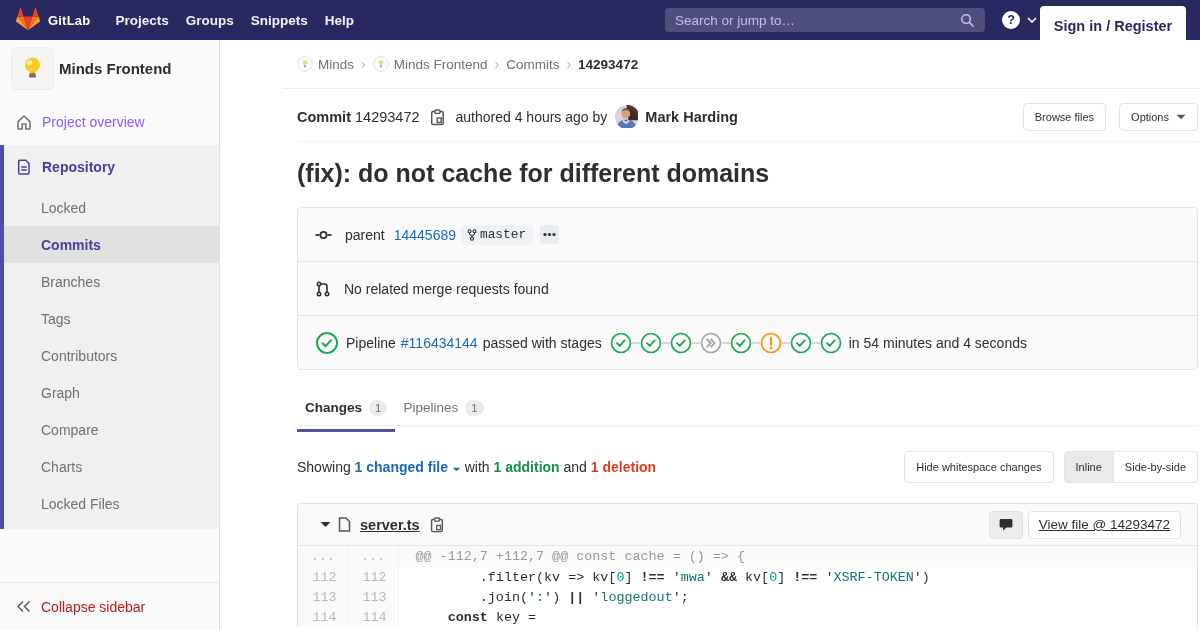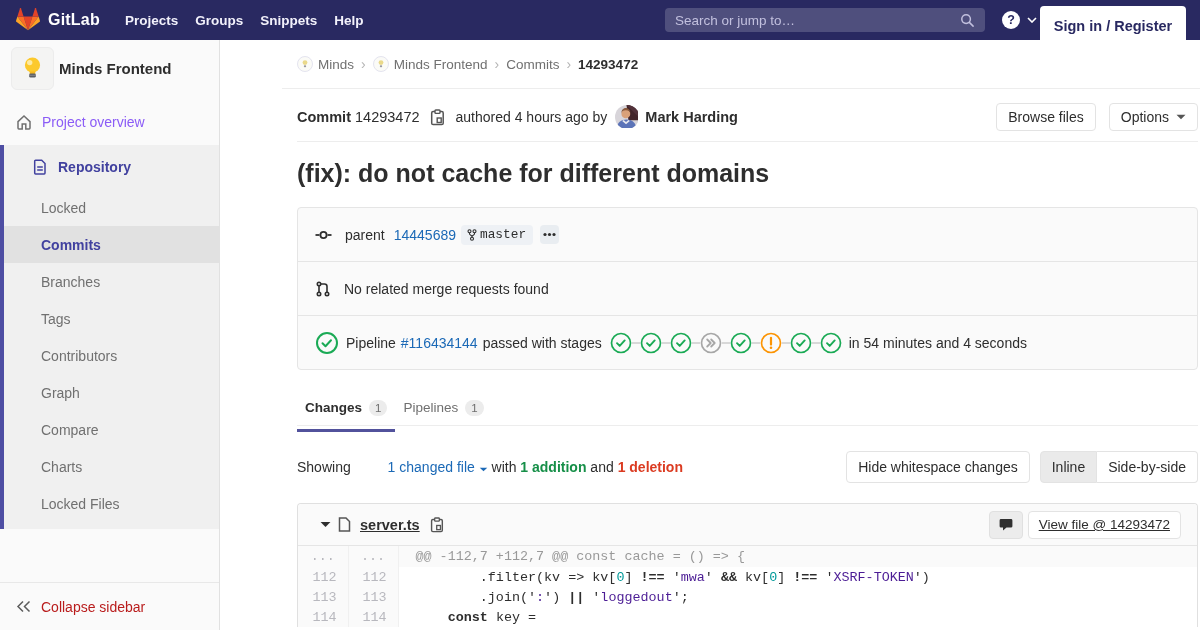--- a/index.html
+++ b/index.html
@@ -3,38 +3,38 @@
 <meta charset="utf-8">
 <style>
 * { margin:0; padding:0; box-sizing:border-box; }
 html,body { width:1200px; height:630px; overflow:hidden; }
 body { font-family:"Liberation Sans", sans-serif; font-size:14px; color:#2e2e2e; background:#fff; position:relative; }
 a { text-decoration:none; }
 
 
 .hdr { position:absolute; top:0; left:0; width:1200px; height:40px; background:#292961; display:flex; align-items:center; }
 .logo { display:flex; align-items:center; margin-left:16px; }
-.logo-txt { color:#fff; font-size:16px; font-weight:700; margin-left:8px; letter-spacing:.2px; }
+.logo-txt { color:#fff; font-size:13px; font-weight:700; margin-left:8px; letter-spacing:.2px; }
 .hnav { display:flex; align-items:center; margin-left:25px; }
 .hnav a { color:#f2f1fb; font-size:13.5px; font-weight:600; margin-right:17px; padding:0; }
 .srch { position:absolute; left:665px; top:8px; width:320px; height:24px; background:rgba(255,255,255,.18); border-radius:4px; display:flex; align-items:center; padding:0 10px; }
 .srch span { color:#c2c0de; font-size:13.5px; flex:1; }
 .qhelp { position:absolute; left:1000px; top:9px; display:flex; align-items:center; }
 .signin { position:absolute; left:1040px; top:6px; width:146px; height:40px; background:#fff; border-radius:4px; color:#292961; font-weight:700; font-size:14.5px; display:flex; align-items:center; justify-content:center; }
 
 
 .sbar { position:absolute; top:40px; left:0; width:220px; height:590px; background:#fafafa; border-right:1px solid #e1e1e1; }
 .ctx { display:flex; align-items:center; height:56px; padding-left:11px; }
 .ctx-av { width:43px; height:43px; border-radius:6px; background:#f4f4f3; border:1px solid #ececec; display:flex; align-items:center; justify-content:center; }
 .ctx-name { font-weight:700; font-size:15px; margin-left:5px; color:#2e2e2e; }
 .snav-item { display:flex; align-items:center; height:45px; padding-left:16px; color:#5c5c5c; padding-top:3px; }
 .snav-item .txt { margin-left:10px; }
 .issues-row .txt { margin-left:10px; }
 .repo-sec { background:#f0f0f0; border-left:4px solid #4e4ea3; padding-bottom:7px; }
-.repo-sec .head { display:flex; align-items:center; height:44px; padding-left:28px; color:#41419f; font-weight:700; }
+.repo-sec .head { display:flex; align-items:center; height:44px; padding-left:12px; color:#41419f; font-weight:700; }
 .repo-sec .head .txt { margin-left:10px; }
 .sub { display:block; height:37px; line-height:39px; padding-left:37px; color:#707070; font-size:14px; }
 .sub.active { background:#e1e1e1; color:#41419f; font-weight:700; }
 .issues-row { display:flex; align-items:center; height:47px; padding-left:16px; color:#5c5c5c; }
 .badge-pill { margin-left:auto; margin-right:18px; background:#e4e4e4; color:#525252; border-radius:9px; font-size:12px; padding:2px 7px; }
 .collapse-row { position:absolute; bottom:0; left:0; width:219px; height:48px; border-top:1px solid #e8e8e8; display:flex; align-items:center; padding-left:16px; color:#b91c1c; }
 .collapse-row .txt { margin-left:10px; }
 
 
 .main { position:absolute; top:40px; left:234px; width:979px; height:590px; background:#fff;padding-left:48px; }
@@ -42,21 +42,21 @@
 .crumbs .sep { margin:0 7px; color:#b5b5b5; font-size:14px; }
 .crumb-av { width:16px; height:16px; border-radius:50%; border:1px solid #e4e4ef; background:#fbfbf7; display:inline-flex; align-items:center; justify-content:center; margin-right:5px; vertical-align:-4px; }
 .crumbs b { color:#2e2e2e; font-weight:700; }
 .crumbs .itm { display:flex; align-items:center; }
 
 .cmeta { margin:14px 15px 0 15px; display:flex; align-items:center; padding-bottom:10px; border-bottom:1px solid #ededed; }
 .cmeta .sha { font-weight:700; font-size:14.5px; }
 .cmeta .mid { margin-left:11px; display:flex; align-items:center; font-size:14px; }
 .av24 { width:24px; height:24px; border-radius:50%; overflow:hidden; margin:0 6px 0 8px; }
 .btn-sm { height:28px !important; }
-.btn { display:inline-flex; align-items:center; justify-content:center; height:32px; border:1px solid #e3e3e3; border-radius:4px; background:#fff; font-size:14px; color:#2e2e2e; padding:0 11px; }
+.btn { display:inline-flex; align-items:center; justify-content:center; height:32px; border:1px solid #e3e3e3; border-radius:4px; background:#fff; font-size:11px; color:#2e2e2e; padding:0 11px; }
 .cmeta .btns { margin-left:auto; display:flex; }
 
 h1.title { font-size:25px; line-height:29px; font-weight:700; margin:17px 15px 19px 15px; letter-spacing:0; }
 
 .ibox { margin:0 15px; border:1px solid #e5e5e5; border-radius:4px; background:#fafafa; }
 .ibox .row { height:54px; display:flex; align-items:center; padding-left:17px; border-bottom:1px solid #e5e5e5; }
 .ibox .row:last-child { border-bottom:none; height:53px; }
 .ibox .row .ic { margin-right:13px; display:flex; }
 .lnk { color:#1b69b6; }
 .refbadge { display:inline-flex; align-items:center; background:#eef1f5; border-radius:4px; height:20px; padding:0 7px 0 6px; margin-left:5px; font-family:"Liberation Mono", monospace; font-size:12.8px; color:#2e2e2e; }
@@ -67,38 +67,38 @@
 
 .tabs { margin:20px 15px 0 15px; border-bottom:1px solid #ededed; display:flex; height:36px; position:relative; }
 .tab { display:flex; align-items:center; padding:0 8px; font-size:13.5px; margin-right:0; }
 .tab.on { font-weight:700; color:#2e2e2e; }
 .tab-underline { position:absolute; left:0; top:39px; width:98px; height:3px; background:#52529c; }
 .tab.off { color:#707070; }
 .tab .pill { background:#ececec; color:#6e6e6e; border-radius:9px; font-size:11.5px; padding:2px 6px; margin-left:7px; font-weight:400; }
 
 .showrow { margin:25px 15px 0 15px; display:flex; align-items:center; font-size:14px; }
 .showrow .grp { margin-left:auto; display:flex; }
-.bold-blue { color:#1b69b6; font-weight:400;margin-left:33px; }
+.bold-blue { color:#1b69b6; font-weight:700; }
 .bold-green { color:#168f48; font-weight:700; }
 .bold-red { color:#db3b21; font-weight:700; }
 
 .diff { margin:20px 15px 0 15px; border:1px solid #e0e0e0; border-bottom:none; border-radius:4px 4px 0 0; }
 .dhead { height:42px; background:#fafafa; border-bottom:1px solid #e5e5e5; display:flex; align-items:center; padding:0 16px 0 22px; border-radius:4px 4px 0 0;text-decoration:underline; }
 .dhead .fname { font-weight:700; margin:0 10px 0 9px; font-size:14.5px; }
 .dhead .right { margin-left:auto; display:flex; }
 .cbtn { width:34px; height:28px; background:#ececec; border:1px solid #e0e0e0; border-radius:4px; display:flex; align-items:center; justify-content:center; margin-right:5px; }
 .vbtn { height:28px; border:1px solid #e3e3e3; background:#fff; border-radius:4px; display:flex; align-items:center; font-size:13.5px; padding:0 10px; }
 
 table.code { border-collapse:collapse; width:100%; font-family:"Liberation Mono", monospace; font-size:13.4px; }
 table.code td { padding:0; height:20px; white-space:pre; }
 table.code td.ln { width:50px; min-width:50px; text-align:right; padding-right:11px; color:#b8b8be; background:#fafafa; border-right:1px solid #f0f0f0; }
 table.code td.cd { padding-left:17px; color:#2e2e2e; }
 table.code tr.hunk td { background:#fafafa; color:#999; height:21px; }
 table.code tr.hunk td.ln { color:#b8b8be; text-align:center; padding-right:0; }
-.s2 { color:#4c1d95; }
+.s2 { color:#0f766e; }
 .mi { color:#099; }
 .o { font-weight:700; }
 .k { font-weight:700; }
 </style>
 </head>
 <body>
 
 <div class="hdr">
   <div class="logo">
     <svg width="24" height="24" viewBox="0 0 36 36">

